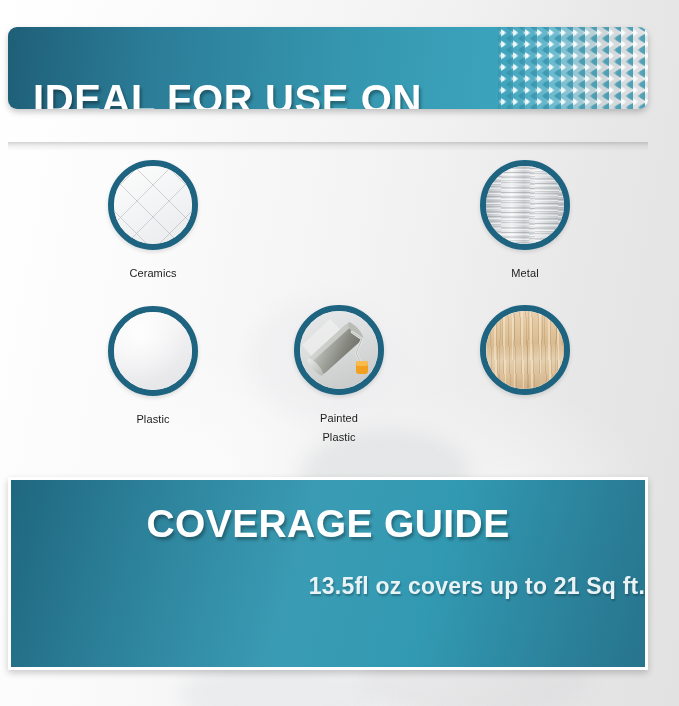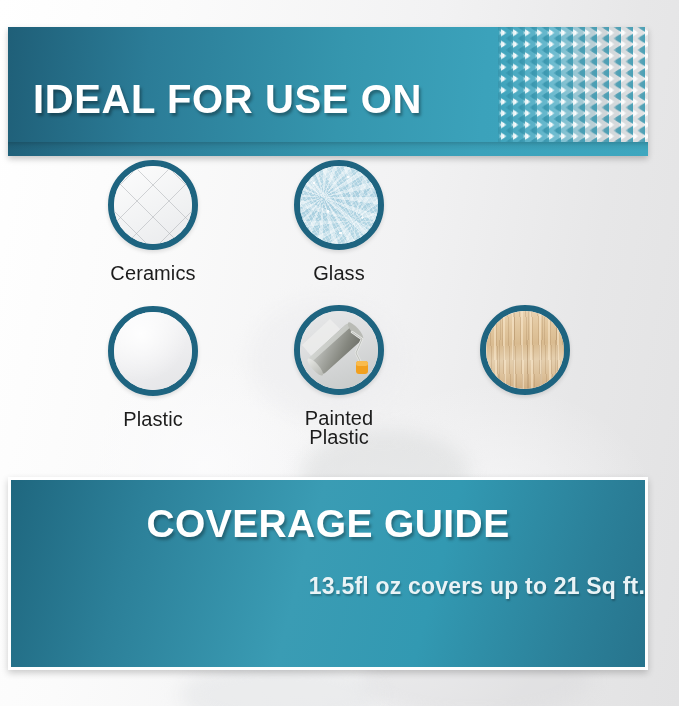--- a/index.html
+++ b/index.html
@@ -15,24 +15,25 @@
       radial-gradient(ellipse 300px 220px at 52% 84%, rgba(255,255,255,0.95) 0%, rgba(248,248,249,0.6) 45%, rgba(255,255,255,0) 72%),
       radial-gradient(ellipse 200px 160px at 30% 66%, rgba(252,252,253,0.8) 0%, rgba(255,255,255,0) 70%),
       radial-gradient(ellipse 240px 180px at 72% 72%, rgba(250,250,251,0.7) 0%, rgba(255,255,255,0) 70%),
       linear-gradient(100deg,#ffffff 0%,#fbfbfb 22%,#f2f2f3 55%,#e7e7e8 80%,#e2e2e3 100%);
   }
   
   .marble{position:absolute;pointer-events:none;border-radius:50%;filter:blur(9px);}
 
   
   #header-banner{
-    position:absolute;left:8px;top:27px;width:640px;height:129px;
+    position:absolute;left:8px;top:27px;width:640px;height:82px;
     background:linear-gradient(95deg,#1f5f78 0%,#2b7c97 22%,#3596ae 52%,#3ba2bb 74%,#3ea7bf 100%);
     box-shadow:0 3px 6px rgba(0,0,0,0.22);
     overflow:hidden;
+    border-radius:9px;
   }
   #header-tri-pattern{
     position:absolute;right:0;top:0;width:150px;height:115px;overflow:hidden;
   }
   #header-title{
     position:absolute;left:25px;top:50px;
     font-size:40px;font-weight:bold;color:#ffffff;
     letter-spacing:0.6px;
     font-family:"Liberation Sans",sans-serif;
     text-shadow:2px 3px 3px rgba(0,0,0,0.33);
@@ -56,21 +57,21 @@
     margin:0 auto;
     box-sizing:border-box;
     overflow:hidden;
     position:relative;
     box-shadow:0 2px 4px rgba(0,0,0,0.13);
     background:#f0f0f1;
   }
   .surface-fill{position:absolute;left:0;top:0;right:0;bottom:0;}
   .surface-label{
     margin-top:14px;
-    font-size:20px;color:#1c1c1c;
+    font-size:11px;color:#1c1c1c;
     font-family:"Liberation Sans",sans-serif;
     line-height:19px;
     letter-spacing:0.1px;
   }
 
   
   .tex-ceramics{
     background:
       repeating-linear-gradient(45deg, rgba(175,178,182,0.55) 0 1px, rgba(0,0,0,0) 1px 23px),
       repeating-linear-gradient(-45deg, rgba(175,178,182,0.55) 0 1px, rgba(0,0,0,0) 1px 23px),
@@ -187,27 +188,27 @@
 
   <div id="surfaces-grid">
 
     <div class="surface-item" style="left:0px;top:0px;">
       <div class="surface-circle">
         <div class="surface-fill tex-ceramics"></div>
       </div>
       <div class="surface-label">Ceramics</div>
     </div>
 
-    <div class="surface-item" style="left:186px;top:0px;">
-      <div class="surface-circle">
-        <div class="surface-fill tex-glass"></div>
-      </div>
-      <div class="surface-label">Glass</div>
-    </div>
-
+
+    <div class="surface-item" style="left:372px;top:0px;">
+      <div class="surface-circle">
+        <div class="surface-fill tex-metal"></div>
+      </div>
+      <div class="surface-label">Metal</div>
+    </div>
 
     <div class="surface-item" style="left:0px;top:146px;">
       <div class="surface-circle">
         <div class="surface-fill tex-plastic"></div>
       </div>
       <div class="surface-label">Plastic</div>
     </div>
 
     <div class="surface-item" style="left:186px;top:145px;text-align:center;">
       <div class="surface-circle">

